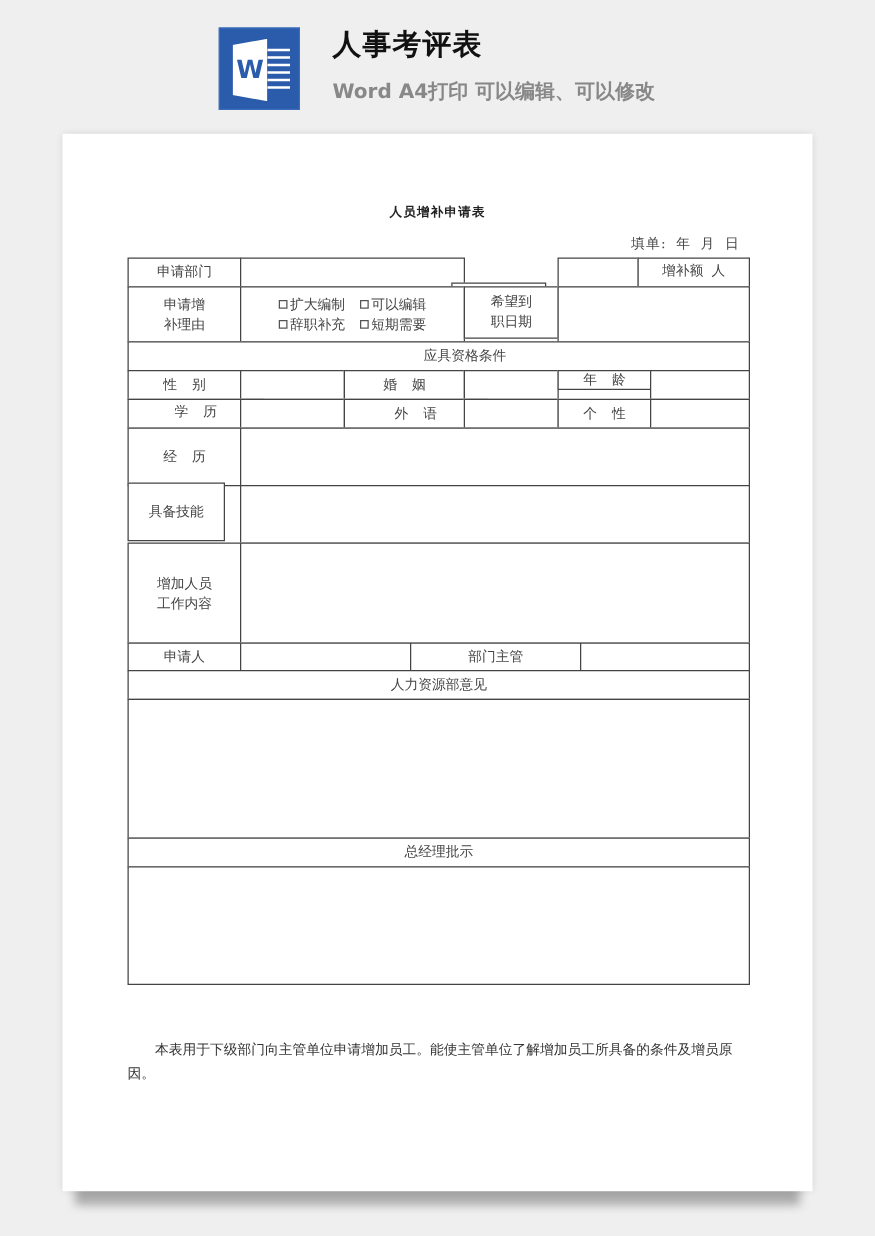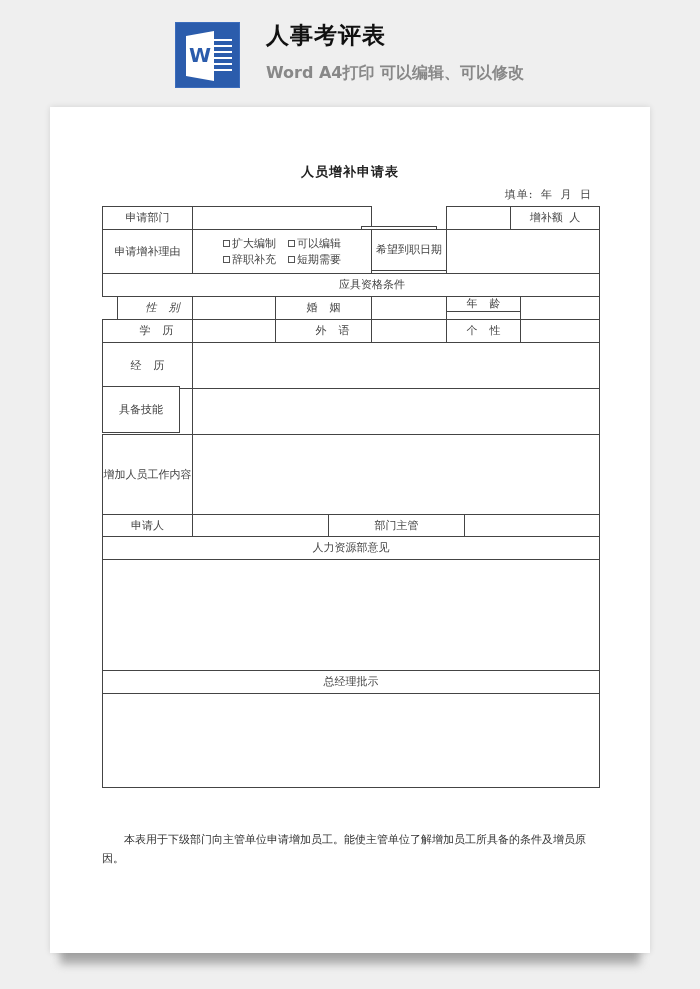--- a/index.html
+++ b/index.html
@@ -45,21 +45,21 @@
     position: absolute; left: 60px; top: 900px; width: 580px; height: 64px;
     background: #a9a9a9; filter: blur(4px);
   }
   .page {
     position: absolute; left: 50px; top: 107px; width: 600px; height: 846px;
     background: #ffffff;
     box-shadow: 0 0 6px rgba(0,0,0,0.12);
   }
   .form-title {
     position: absolute; left: 0; top: 56px; width: 600px; text-align: center;
-    font-size: 13px; font-weight: bold; color: #222; letter-spacing: 1px;
+    font-size: 10px; font-weight: bold; color: #222; letter-spacing: 1px;
   }
   .fill-date {
     position: absolute; right: 58px; top: 80px;
     font-size: 11px; color: #444; letter-spacing: 1px; word-spacing: 3px;
   }
 
   
   .form-table { position: absolute; left: 52px; top: 99px; width: 498px; height: 582px; }
   .cell {
     position: absolute; box-sizing: border-box;
@@ -68,21 +68,21 @@
     font-size: 11px; color: #444; line-height: 16px;
     background: #fff;
   }
   .cell.input { cursor: text; }
   .label-spaced { letter-spacing: 12px; margin-right: -12px; }
   .reasons { display: grid; grid-template-columns: auto auto; column-gap: 12px; row-gap: 0px; font-size: 11px; }
   .reason { display: flex; align-items: center; white-space: nowrap; }
   .checkbox {
     display: inline-block; width: 5px; height: 5px; border: 1px solid #555; margin-right: 2px;
   }
-  .two-line { display: flex; flex-direction: row; }
+  .two-line { display: flex; flex-direction: column; }
 
   .note {
     position: absolute; left: 52px; top: 723px; width: 500px;
     font-size: 11px; color: #333; line-height: 19px; text-indent: 22px;
   }
 </style>
 </head>
 <body>
 
 <div class="header">
@@ -140,21 +140,21 @@
       </div>
     </div>
     <div class="cell two-line" style="left:269px;top:23px;width:76px;height:42px;">
       <span>希望到</span>
       <span>职日期</span>
     </div>
     <div class="cell input" style="left:344px;top:23px;width:154px;height:45px;"></div>
 
     <div class="cell" style="left:0;top:67px;width:498px;height:24px;padding-left:42px;">应具资格条件</div>
 
-    <div class="cell" style="left:15px;top:90px;width:91px;height:24px;font-style:italic;">
+    <div class="cell" style="left:0;top:90px;width:91px;height:24px;">
         <span class="label-spaced">性别</span>
       </div>
     <div class="cell input" style="left:90px;top:90px;width:84px;height:24px;"></div>
     <div class="cell" style="left:173px;top:90px;width:97px;height:24px;">
         <span class="label-spaced">婚姻</span>
       </div>
     <div class="cell input" style="left:269px;top:90px;width:76px;height:24px;"></div>
     <div class="cell" style="left:344px;top:90px;width:75px;height:16px;">
         <span class="label-spaced">年龄</span>
       </div>

